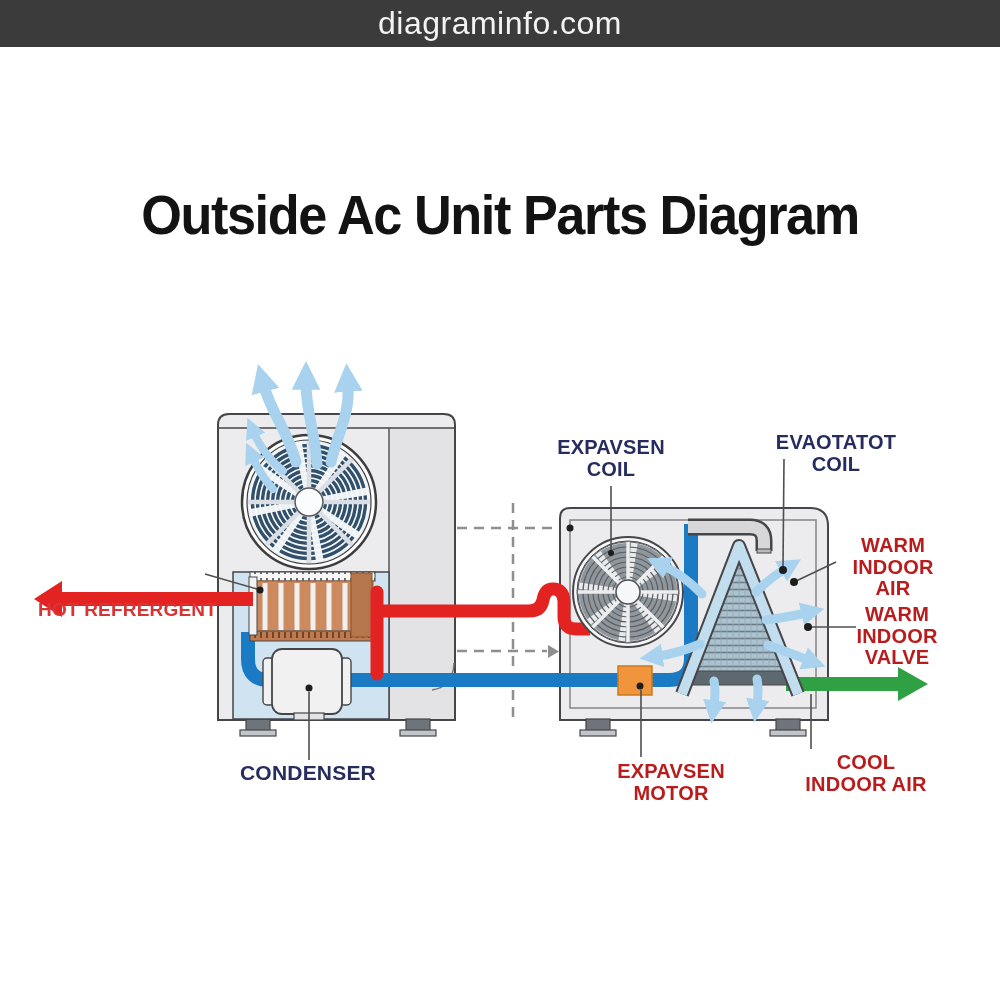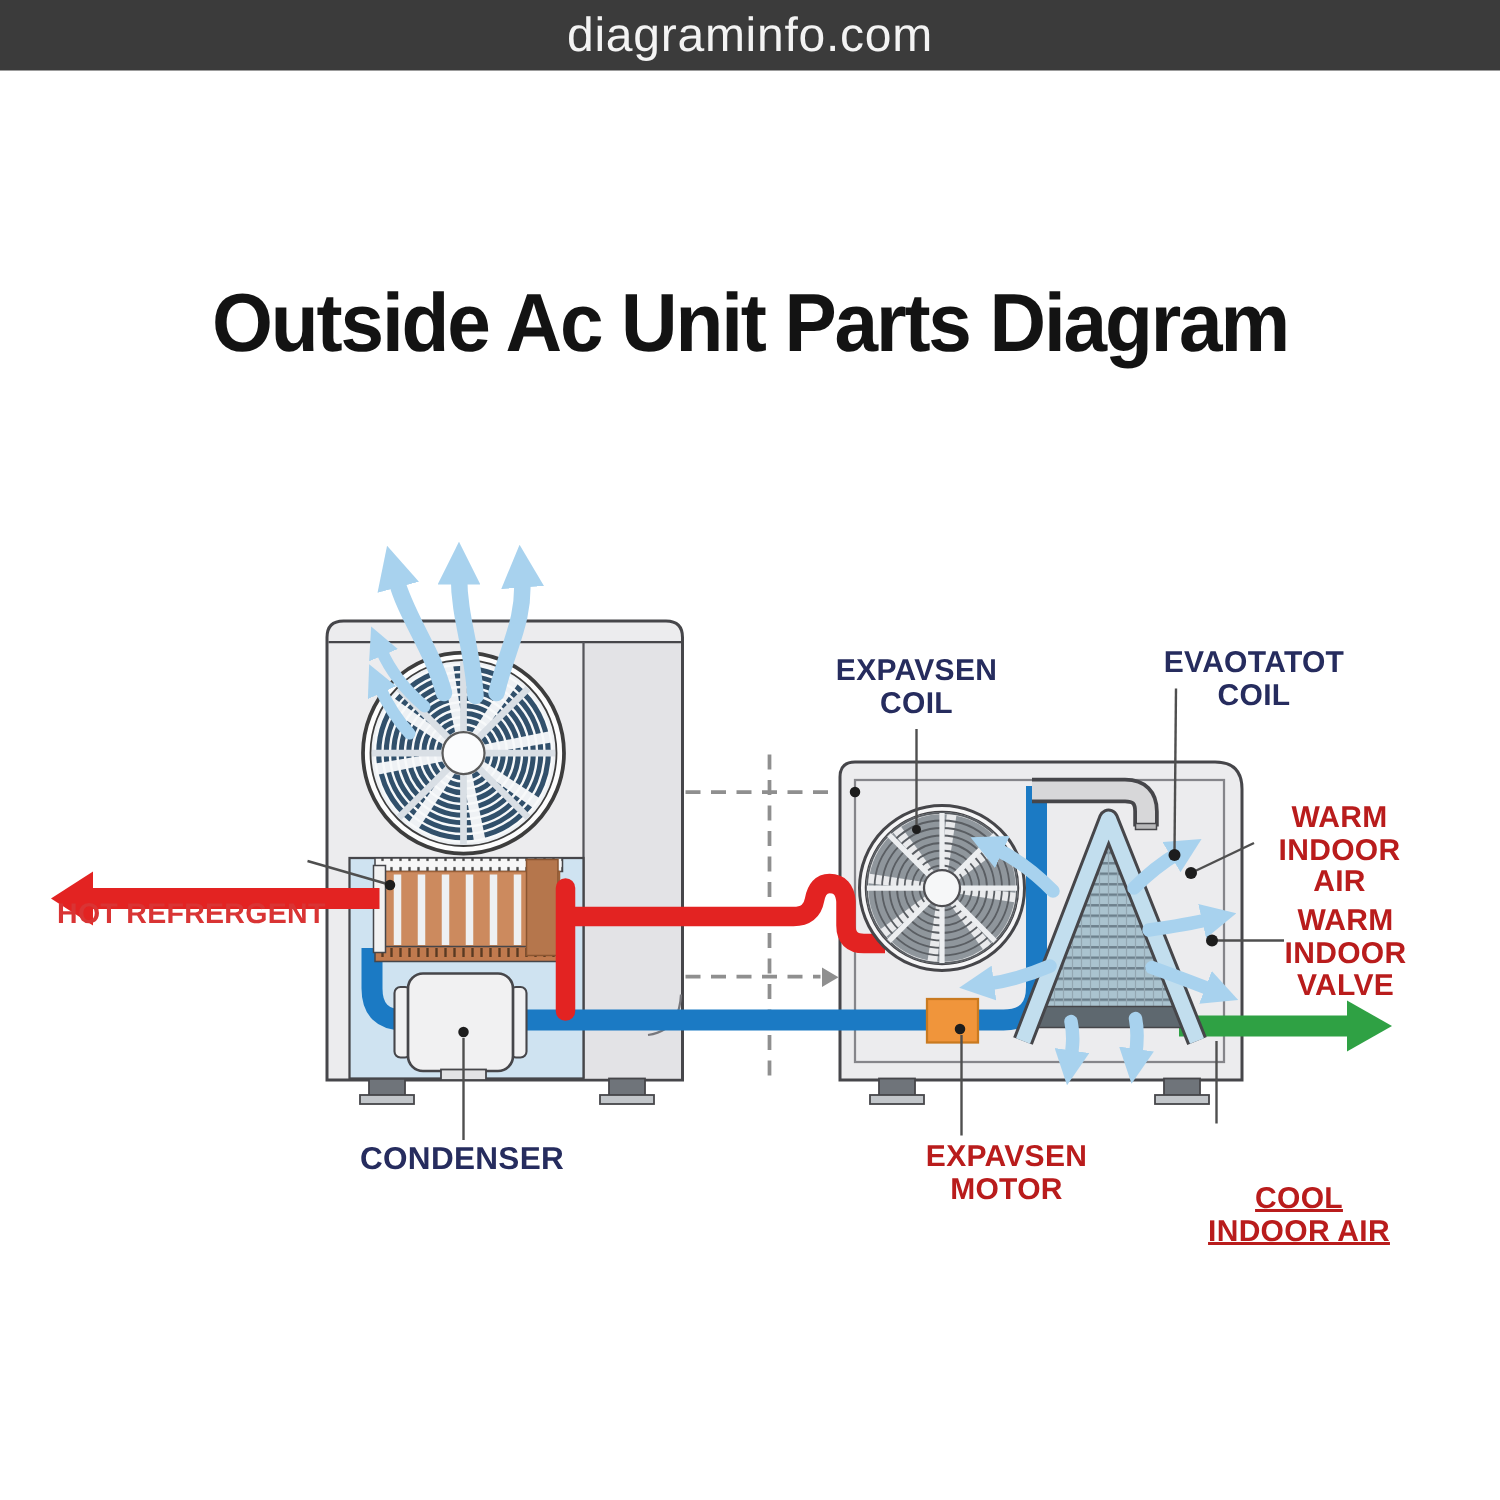--- a/index.html
+++ b/index.html
@@ -258,21 +258,21 @@
   <div class="label navy" style="left:836px; top:432px;">EVAOTATOT
 COIL</div>
 
   <div class="label green" style="left:893px; top:535px;">WARM
 INDOOR AIR</div>
 
   <div class="label green" style="left:897px; top:604px;">WARM
 INDOOR
 VALVE</div>
 
-  <div class="label green" style="left:866px; top:789px;text-decoration:underline;">COOL
+  <div class="label green" style="left:866px; top:752px;">COOL
 INDOOR AIR</div>
 
   <div class="label green" style="left:671px; top:761px;">EXPAVSEN
 MOTOR</div>
 
   <div class="label navy" style="left:308px; top:762px; font-size:21px;">CONDENSER</div>
 
 </div>
 
 </body></html>

